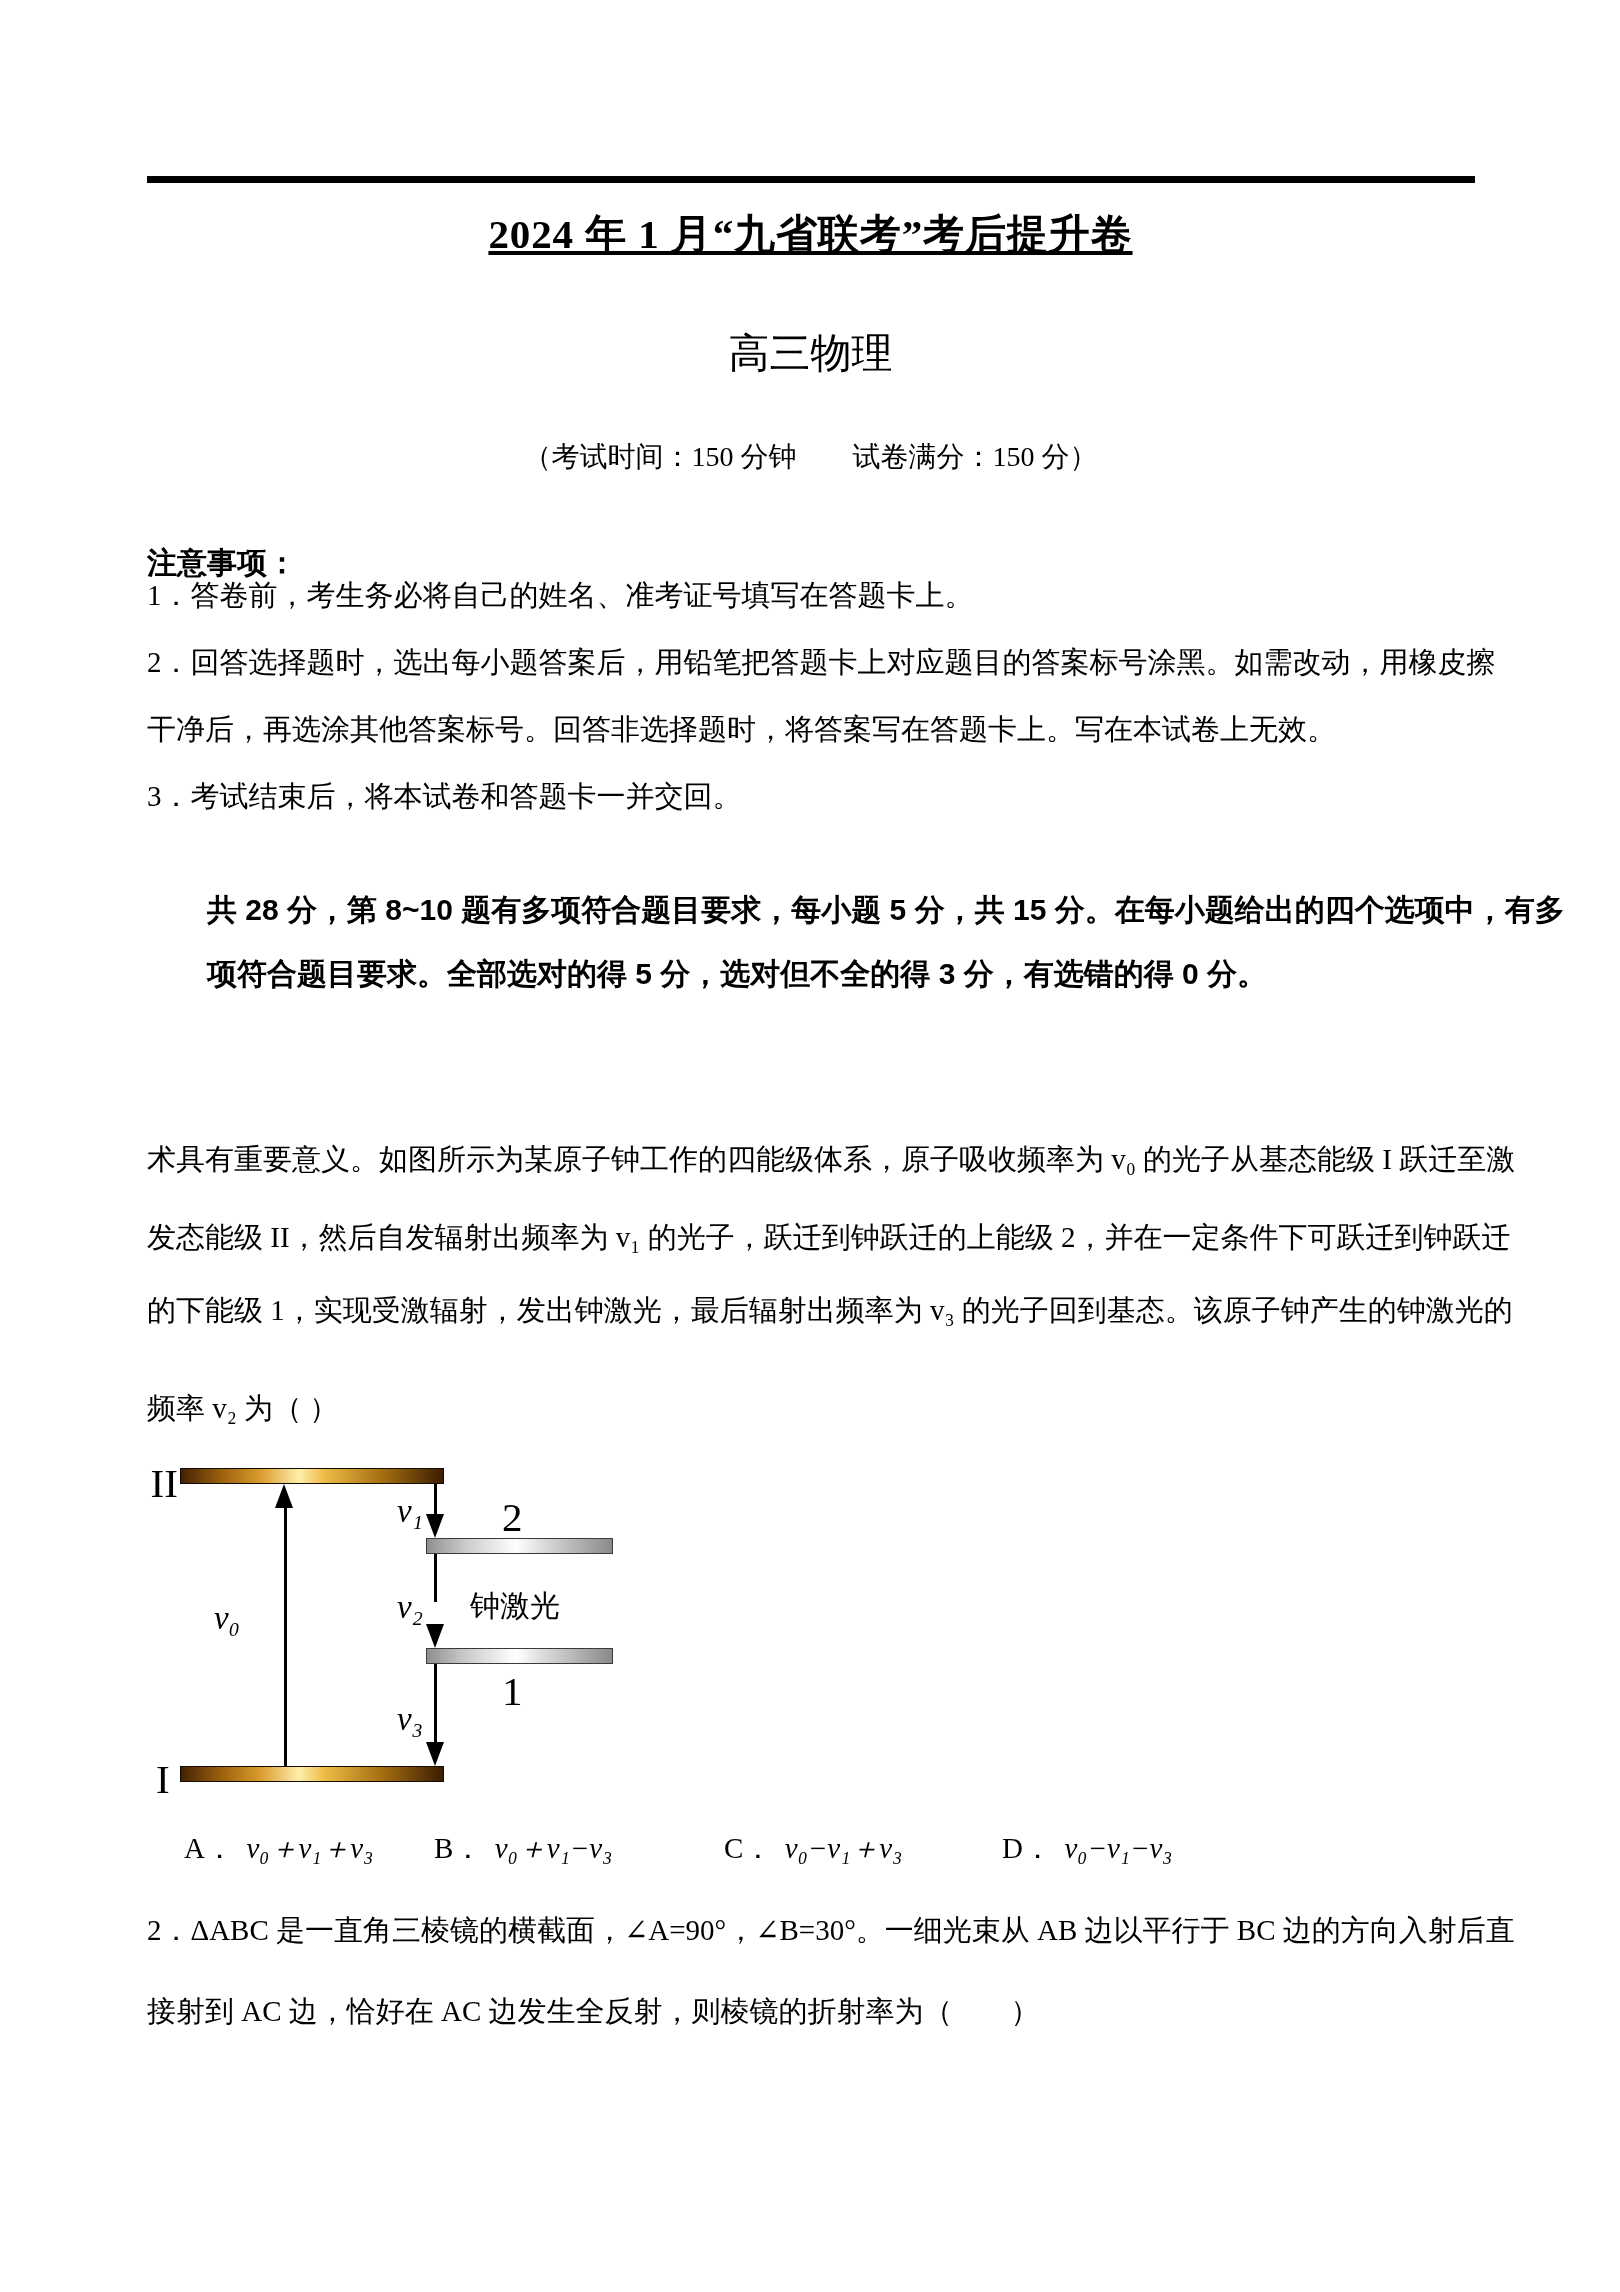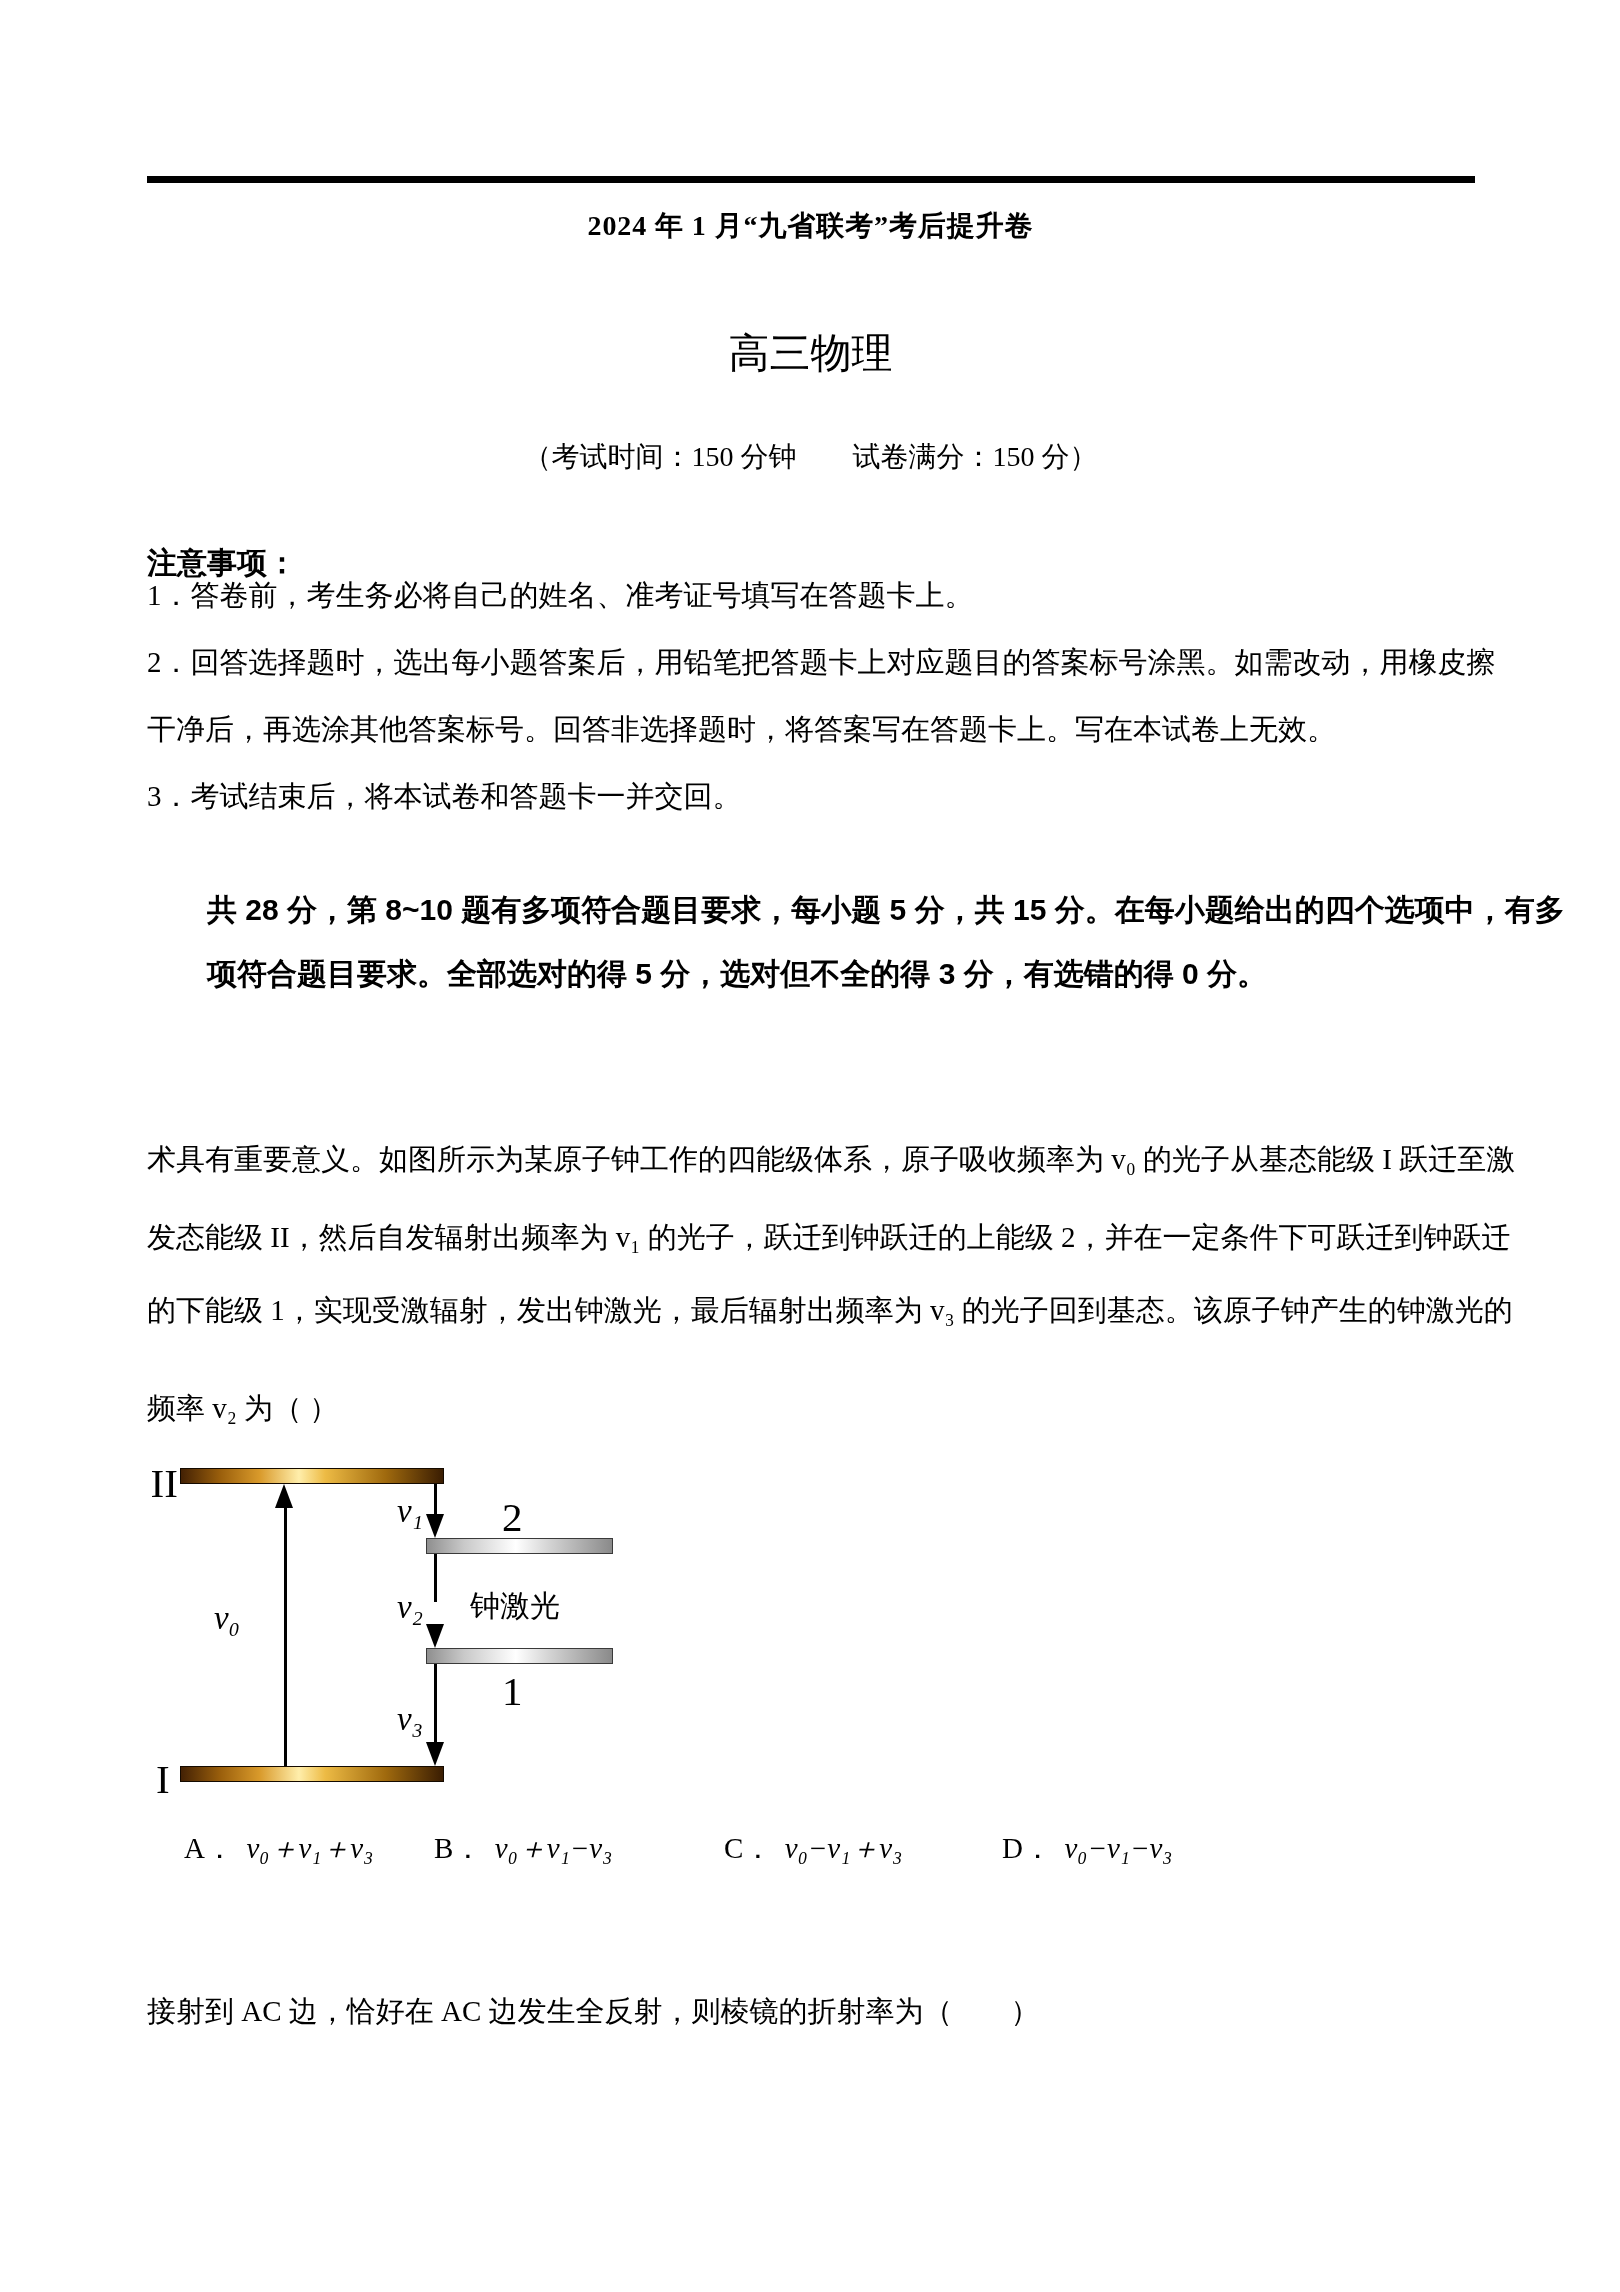--- a/index.html
+++ b/index.html
@@ -4,21 +4,21 @@
 <style>
   html,body{margin:0;padding:0;background:#e8e8e8;}
   #page{
     position:relative; width:1621px; height:2293px; background:#ffffff;
     font-family:"Liberation Serif","DejaVu Serif",serif; color:#000;
     overflow:hidden;
   }
   .abs{position:absolute;}
   .center{left:0; width:1621px; text-align:center;}
   .rule{height:7.1px; background:#000;}
-  .title{font-size:28px; font-weight:bold; letter-spacing:0.9px;}
+  .title{font-size:41px; font-weight:bold; letter-spacing:0.9px;text-decoration:underline;}
   .subtitle{font-size:41px; font-weight:normal;}
   .examinfo{font-size:28px;}
   .hei{font-family:"Liberation Sans","DejaVu Sans",sans-serif;}
   .bodyline{left:147px; width:1337px; font-size:29px; line-height:1.25; white-space:nowrap;}
   .indent{left:207px;}
   .boldline{font-weight:bold; font-size:30px;}
   
   #diagram{left:147px; top:1461px; width:517px; height:352px;}
   .bar{position:absolute; box-sizing:border-box;}
   .bar.gold{border:1.8px solid #140a00; height:16px;}
@@ -97,16 +97,17 @@
   <div class="opt" style="left:434px; top:1829px;">
     <span>B．</span><span class="frm">v₀＋v₁−v₃</span>
   </div>
   <div class="opt" style="left:724px; top:1829px;">
     <span>C．</span><span class="frm">v₀−v₁＋v₃</span>
   </div>
   <div class="opt" style="left:1002px; top:1829px;">
     <span>D．</span><span class="frm">v₀−v₁−v₃</span>
   </div>
 
+  <div class="abs bodyline" style="top:1912px;">2．ΔABC 是一直角三棱镜的横截面，∠A=90°，∠B=30°。一细光束从 AB 边以平行于 BC 边的方向入射后直</div>
   <div class="abs bodyline" style="top:1993px;">接射到 AC 边，恰好在 AC 边发生全反射，则棱镜的折射率为（　　）</div>
 
 </div>
 
 
 </body></html>

